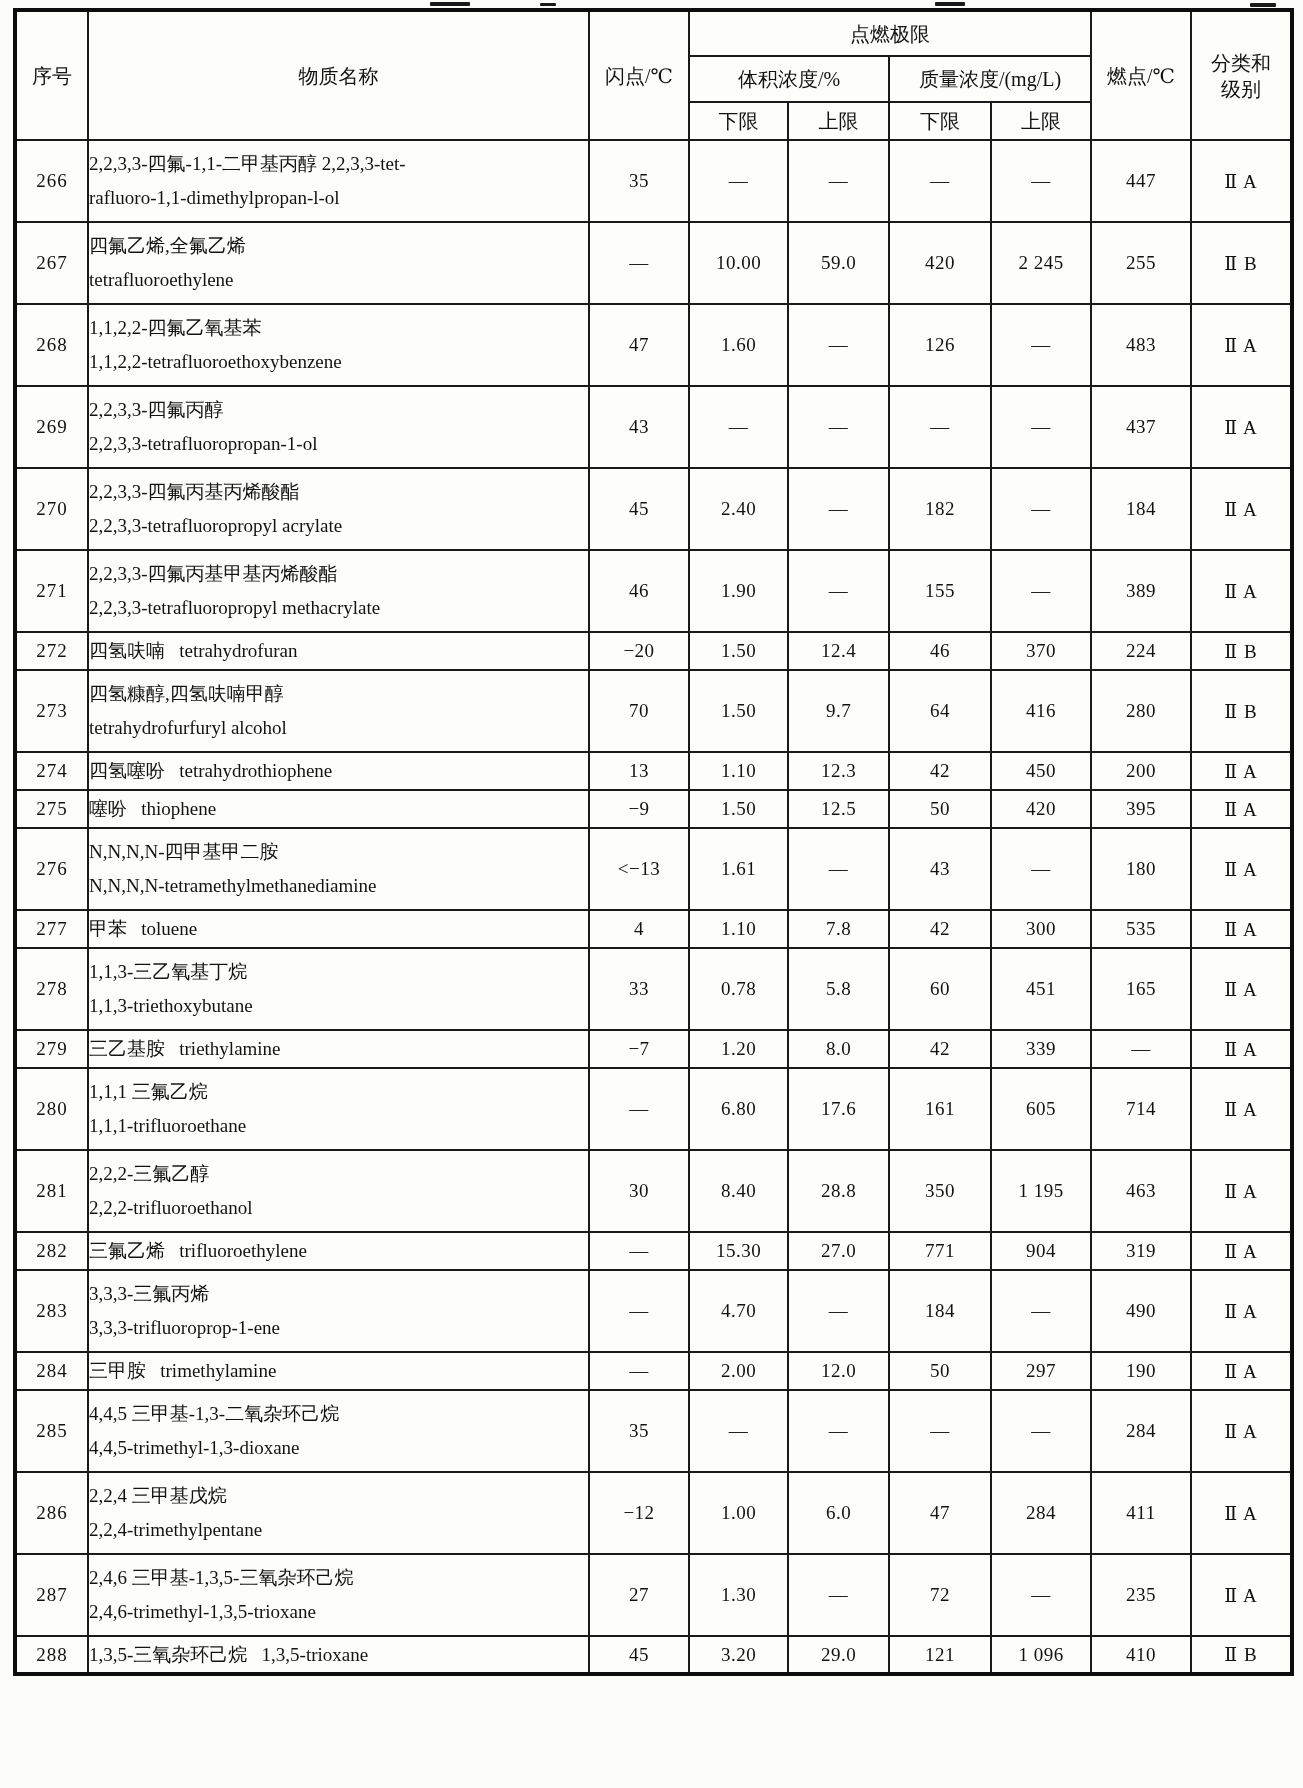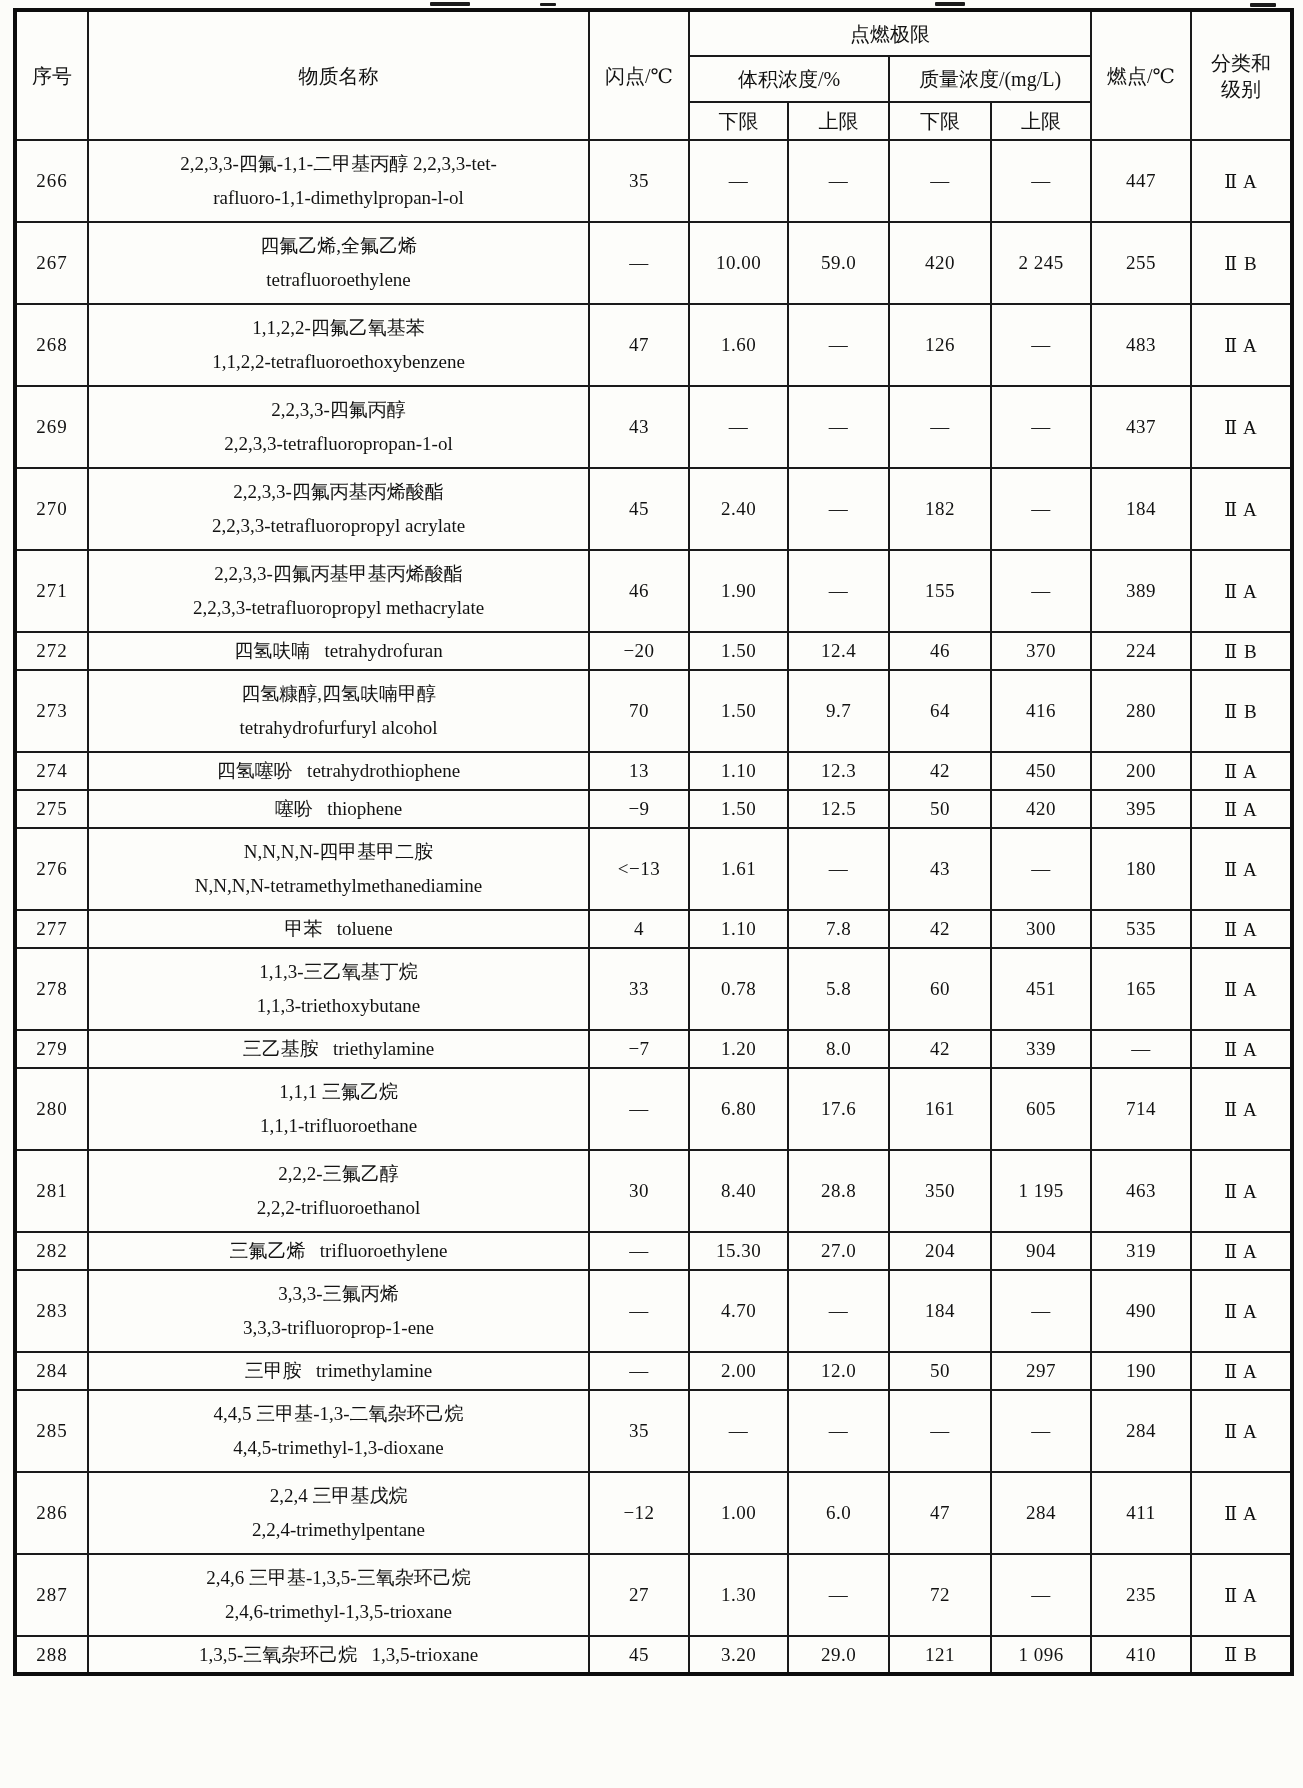--- a/index.html
+++ b/index.html
@@ -23,21 +23,21 @@
     padding:0;
     vertical-align:middle;
     font-weight:normal;
   }
   table.data{border:4px solid #0d0d0d;}
   th{font-size:20px;line-height:26px;}
   td{font-size:19px;}
   .hr1{height:46px;} .hr2{height:46px;} .hr3{height:38px;}
   .row-1{height:38px;} .row-2{height:82px;}
   .c-no{text-align:center;letter-spacing:1px;}
-  .c-name{text-align:center;padding:2px 6px 2px 14px;}
+  .c-name{text-align:left;padding:2px 6px 2px 14px;}
   .c-name .nameline{white-space:pre-wrap;line-height:34px;font-size:19px;}
   .c-num{text-align:center;letter-spacing:0.5px;}
   .c-class{font-size:19px;letter-spacing:1px;}
   .two-line-head{line-height:26px;}
   
   .speck{position:absolute;background:#1a1a1a;border-radius:1px;}
   .speck.s1{left:430px;top:2px;width:40px;height:4px;}
   .speck.s2{left:540px;top:3px;width:16px;height:3px;}
   .speck.s3{left:935px;top:2px;width:30px;height:4px;}
   .speck.s4{left:1250px;top:3px;width:26px;height:4px;}
@@ -307,21 +307,21 @@
       <td class="c-num c-class">Ⅱ A</td>
     </tr>
         <tr class="row-1">
       <td class="c-no">282</td>
       <td class="c-name">
             <div class="nameline">三氟乙烯   trifluoroethylene</div>
           </td>
       <td class="c-num">—</td>
       <td class="c-num">15.30</td>
       <td class="c-num">27.0</td>
-      <td class="c-num">204</td>
+      <td class="c-num">771</td>
       <td class="c-num">904</td>
       <td class="c-num">319</td>
       <td class="c-num c-class">Ⅱ A</td>
     </tr>
         <tr class="row-2">
       <td class="c-no">283</td>
       <td class="c-name">
             <div class="nameline">3,3,3-三氟丙烯</div>
             <div class="nameline">3,3,3-trifluoroprop-1-ene</div>
           </td>

